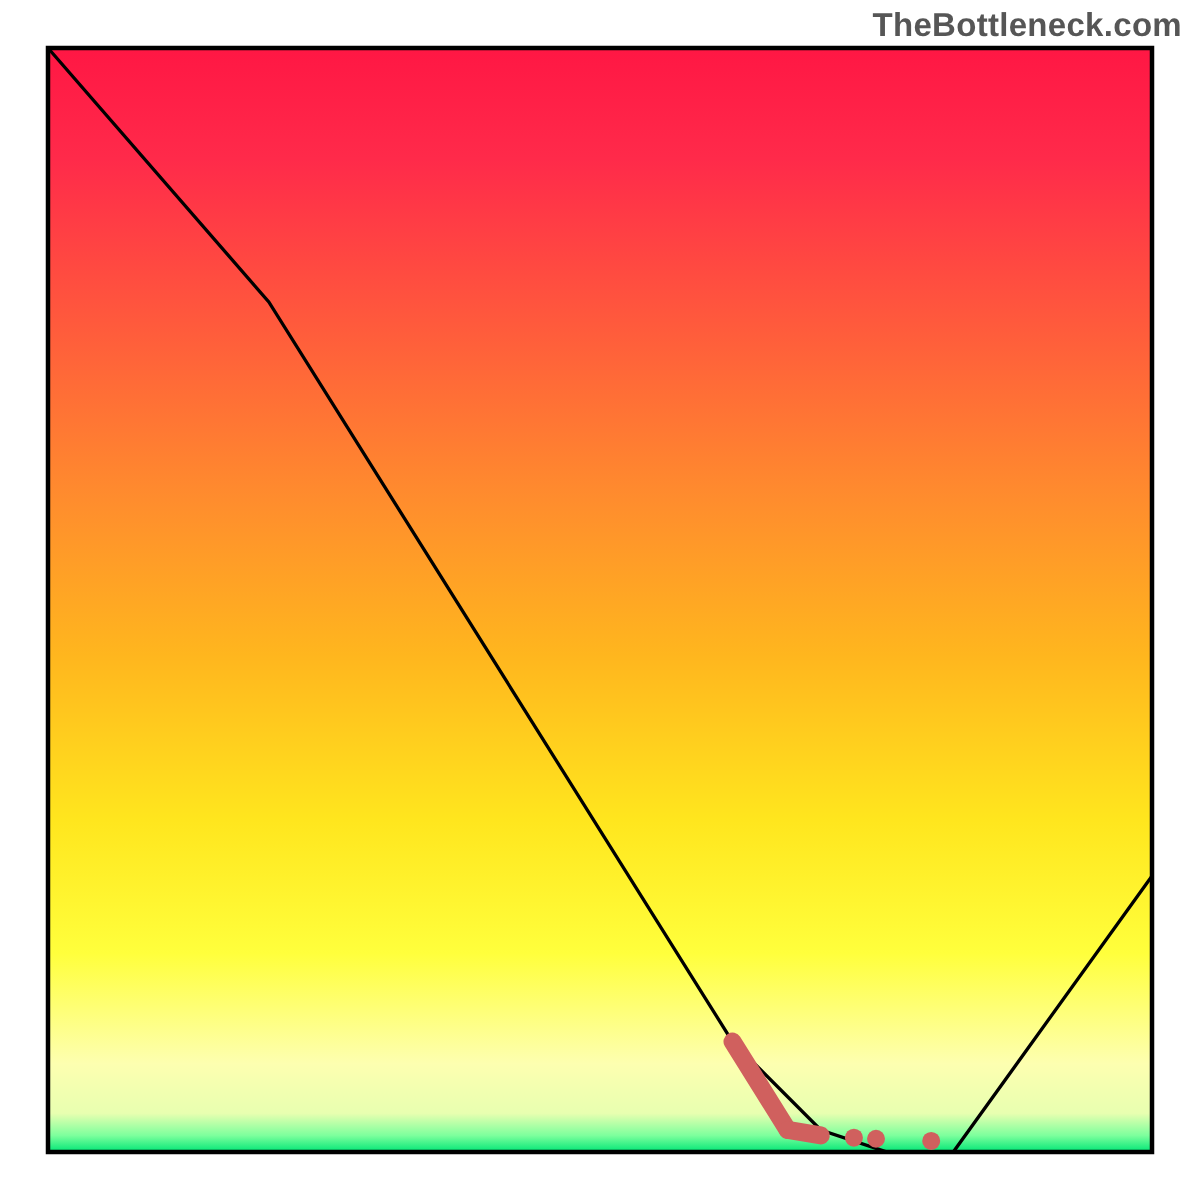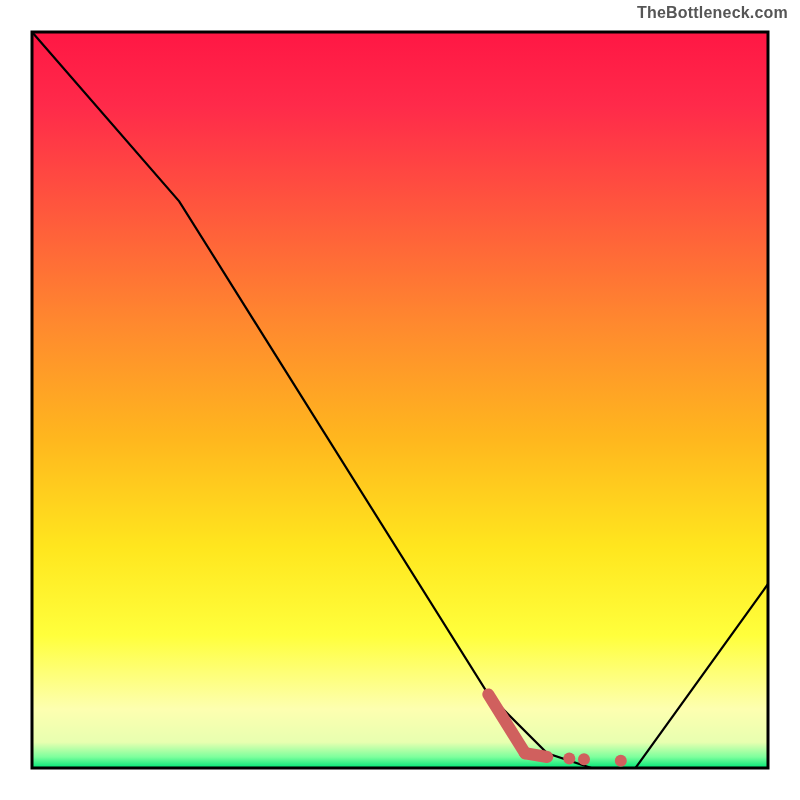--- a/index.html
+++ b/index.html
@@ -13,21 +13,21 @@
   .container {
     position: relative;
     width: 800px;
     height: 800px;
   }
   .watermark {
     position: absolute;
     top: 4px;
     right: 12px;
     font-family: Arial, Helvetica, sans-serif;
-    font-size: 16px;
+    font-size: 22px;
     font-weight: bold;
     color: #565656;
     letter-spacing: 0.2px;
     z-index: 10;
   }
   svg.chart-svg {
     position: absolute;
     left: 0;
     top: 0;
   }

